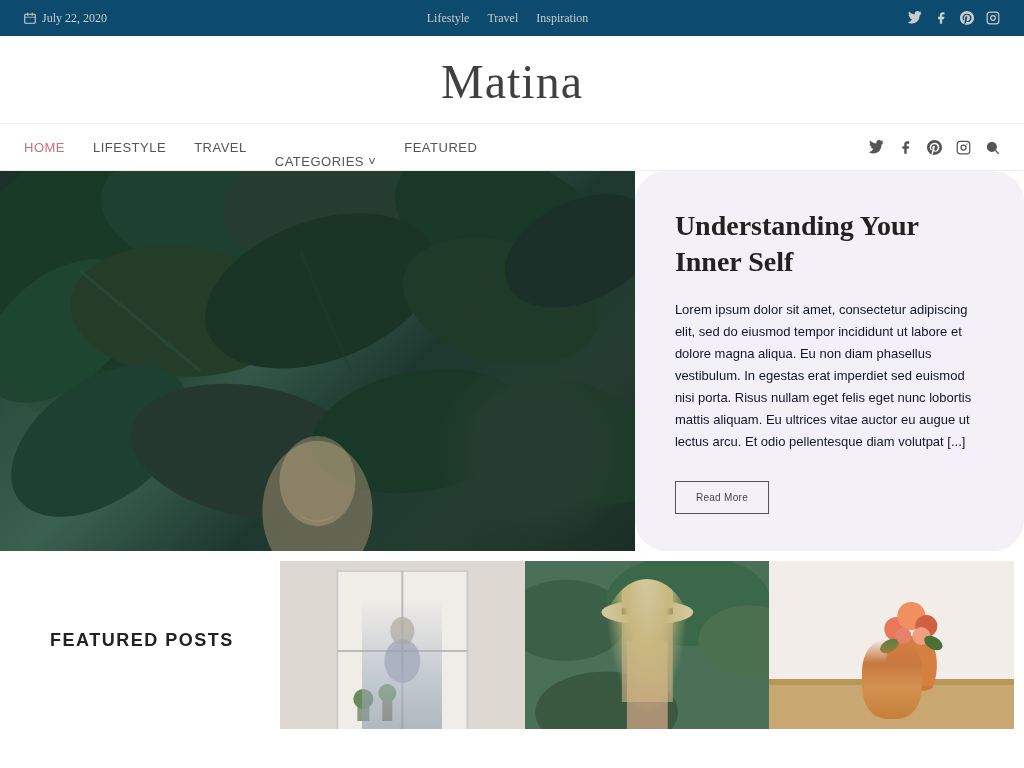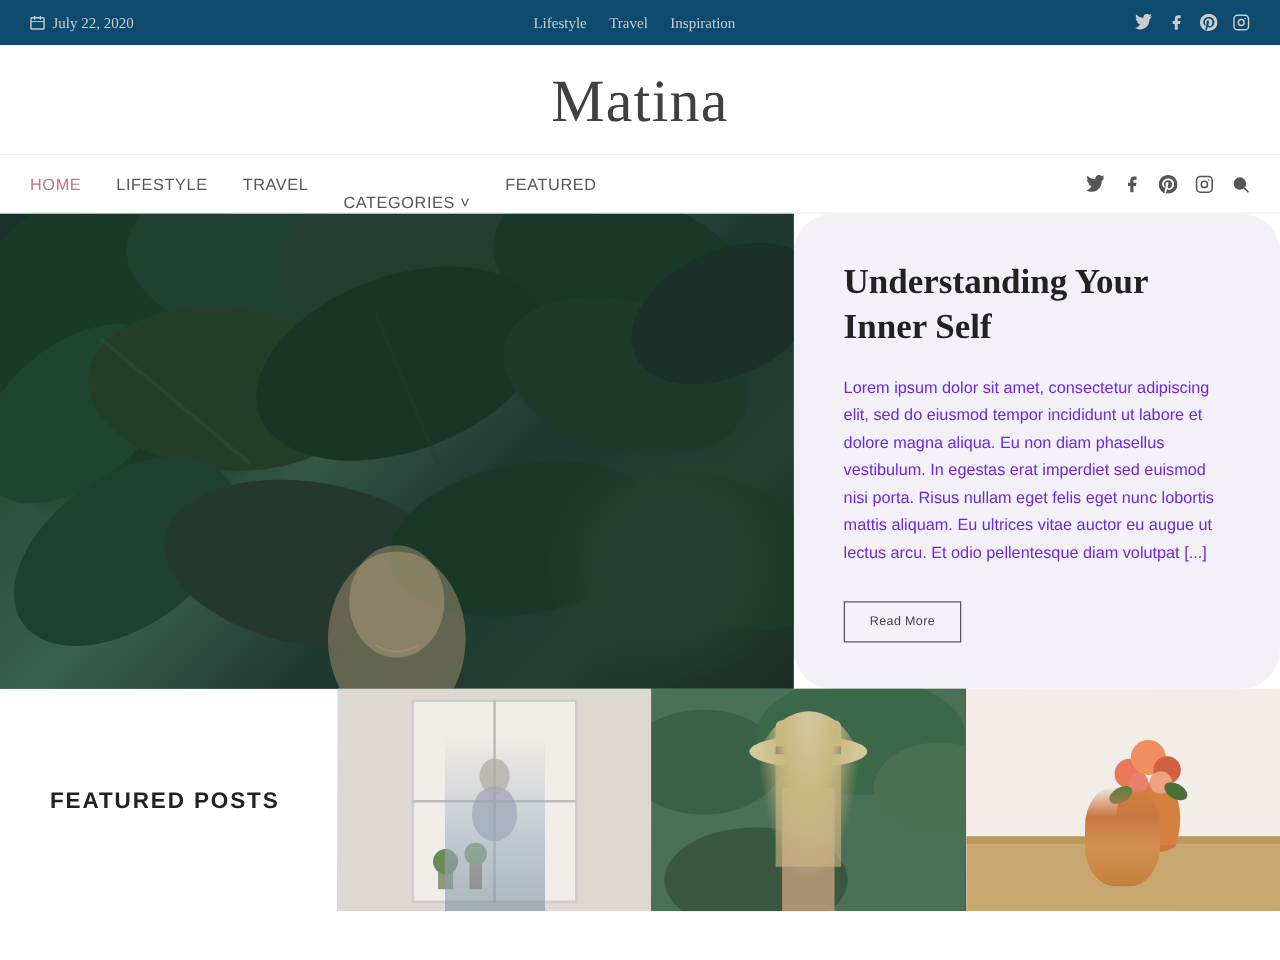--- a/index.html
+++ b/index.html
@@ -110,42 +110,42 @@
     .hero-title {
       font-size: 28px;
       font-weight: 700;
       color: #222;
       line-height: 1.3;
       margin-bottom: 18px;
       font-family: Georgia, serif;
     }
     .hero-excerpt {
       font-size: 13px;
-      color: #6d28d9;
+      color: #0f172a;
       line-height: 1.7;
       margin-bottom: 28px;
       font-family: Arial, sans-serif;
     }
     .read-more-btn {
       display: inline-block;
       padding: 10px 20px;
       border: 1.5px solid #555;
       color: #444;
       font-size: 10px;
       font-family: Arial, sans-serif;
       cursor: pointer;
       background: transparent;
       width: fit-content;
       letter-spacing: 0.3px;
     }
 
     
     .featured-section {
       display: flex;
-      padding: 0;
+      padding: 10px;
       margin-top: 0;
       height: 178px;
     }
     .featured-label {
       width: 270px;
       display: flex;
       align-items: center;
       justify-content: flex-start;
       padding-left: 40px;
       font-size: 18px;

